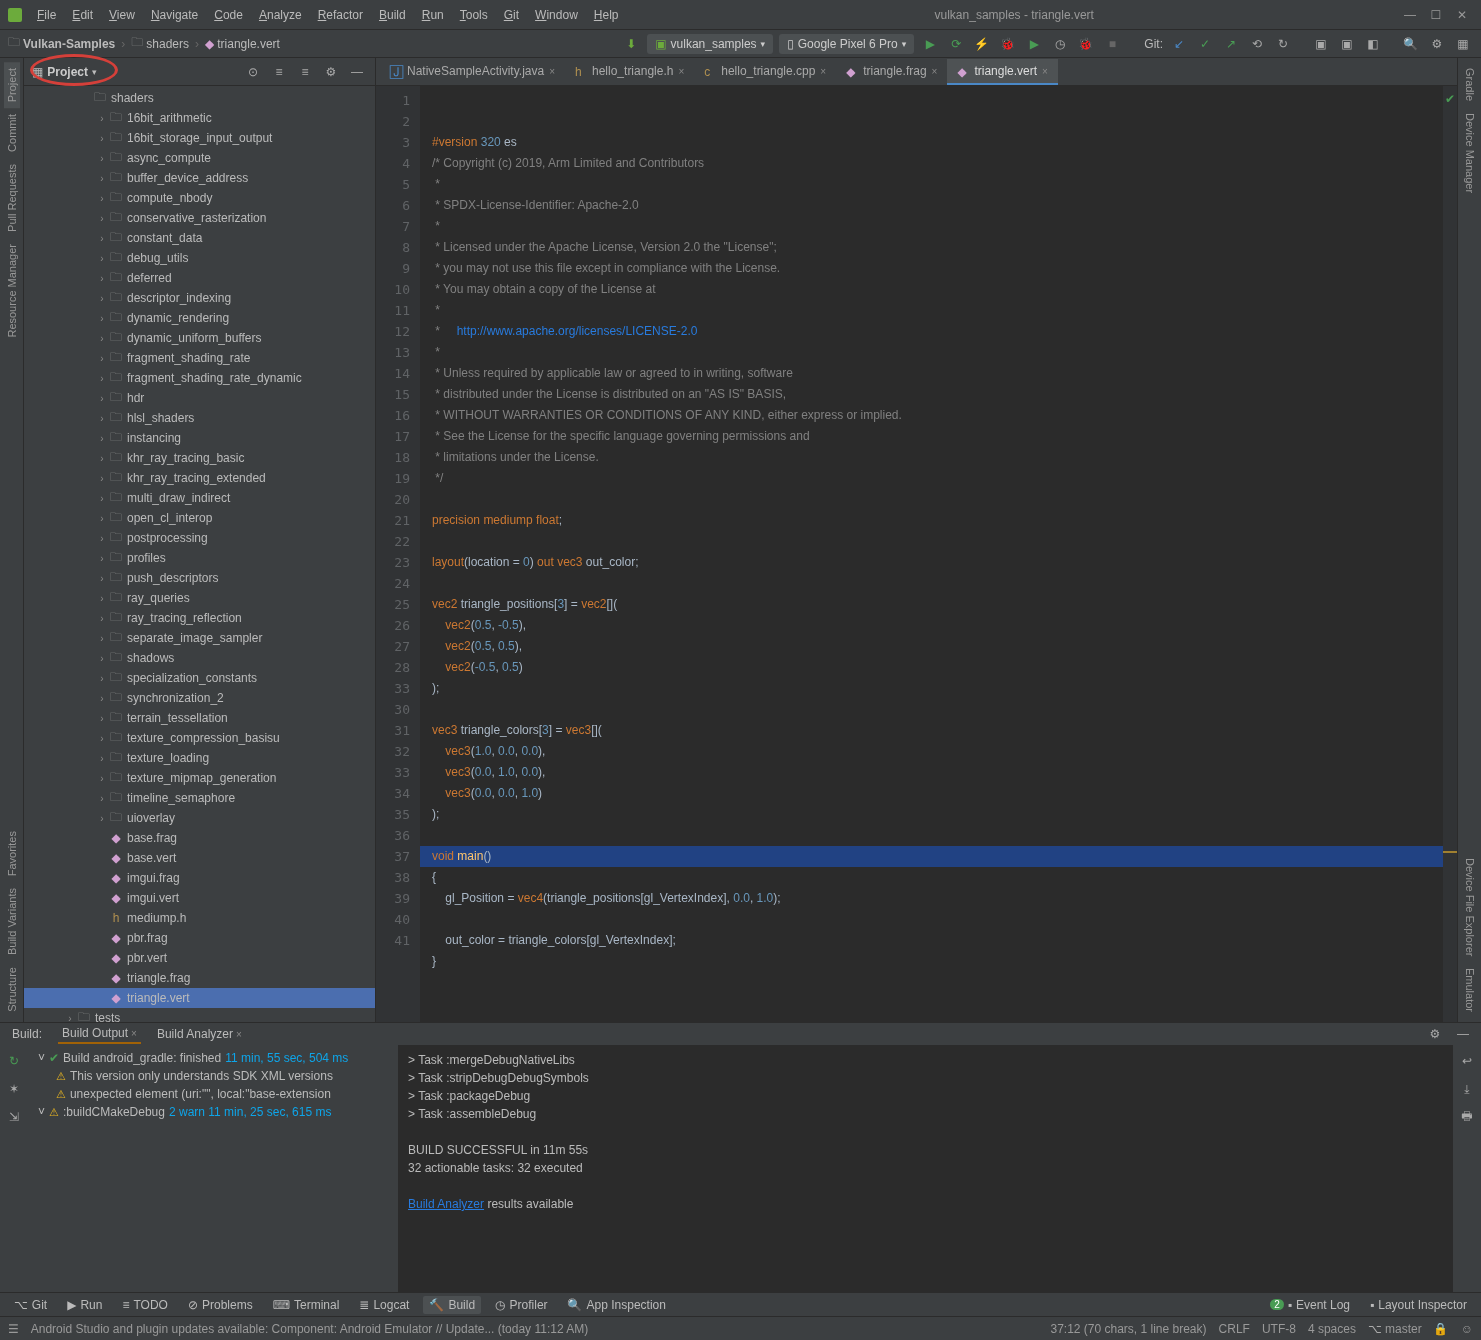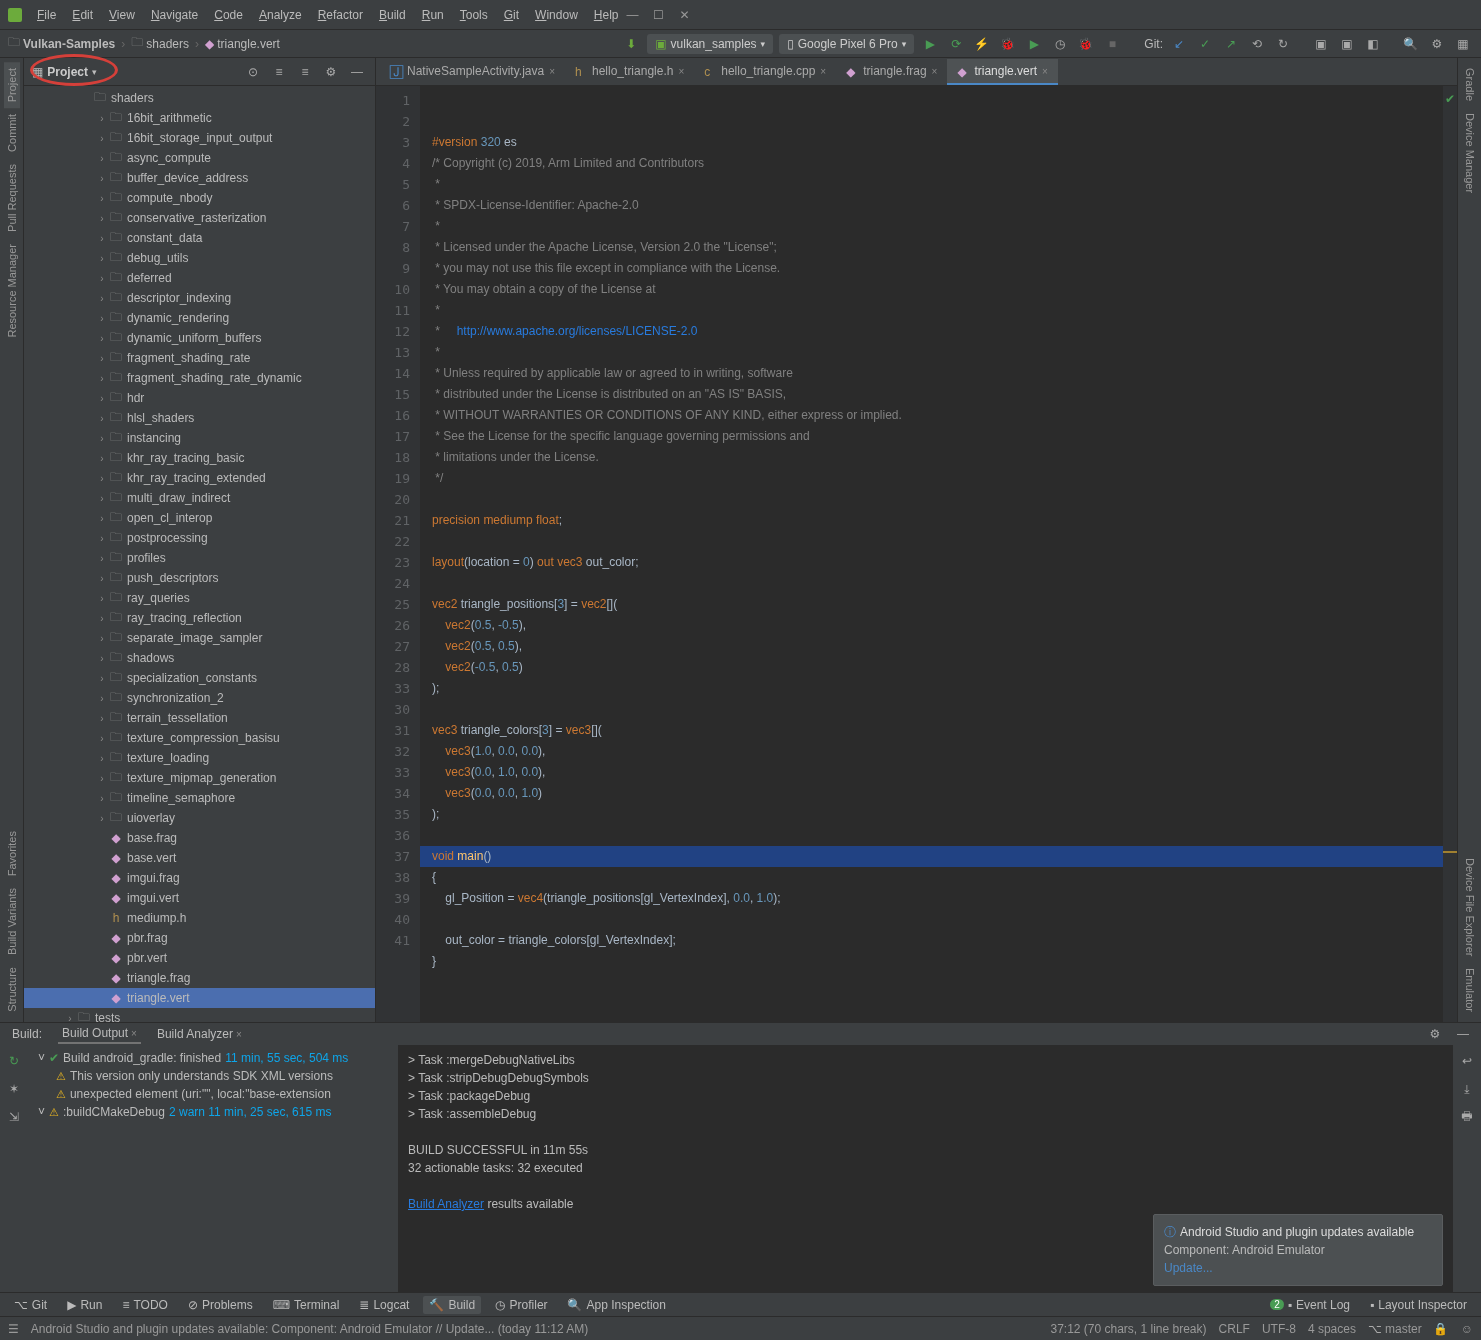--- a/index.html
+++ b/index.html
@@ -54,21 +54,21 @@
 .code .fn{color:#ffc66d;}
 .code a{color:#287bde;}
 .code .hl-line{position:absolute;left:44px;right:10px;height:21px;background:#214283;z-index:0;}
 .code-content{position:relative;z-index:1;}
 .check-col{width:14px;position:absolute;right:0;top:0;bottom:0;background:#313335;}
 .check-col .ok{position:absolute;top:6px;left:2px;color:#499c54;font-size:12px;}
 .check-col .mark{position:absolute;left:0;width:14px;height:2px;background:#a08030;}
 .bottom-panel{height:270px;border-top:1px solid #2b2b2b;display:flex;flex-direction:column;}
 .bottom-tabs{height:22px;background:#3c3f41;display:flex;align-items:center;padding:0 8px;gap:12px;}
 .btab{color:#bbb;cursor:pointer;display:flex;align-items:center;gap:3px;padding:2px 4px;}
-.btab.active{border-bottom:2px solid #737373;align-items:center;}
+.btab.active{border-bottom:2px solid #a16207;align-items:center;}
 .bottom-body{flex:1;display:flex;min-height:0;}
 .build-tree{width:370px;background:#3c3f41;padding:4px 6px;overflow:hidden;}
 .build-tree .row{display:flex;align-items:center;gap:4px;height:18px;color:#bbb;white-space:nowrap;}
 .warn-ico{color:#e6b422;font-size:11px;}
 .build-tree .dim{color:#0ea5e9;}
 .build-left-icons{width:28px;background:#3c3f41;display:flex;flex-direction:column;gap:8px;align-items:center;padding-top:6px;}
 .build-output{flex:1;background:#2b2b2b;padding:6px 10px;font-family:"Consolas","Menlo",monospace;font-size:13px;line-height:18px;color:#bbb;position:relative;}
 .build-output a{color:#287bde;text-decoration:underline;}
 .build-right-icons{width:28px;background:#3c3f41;display:flex;flex-direction:column;gap:8px;align-items:center;padding-top:6px;}
 .notification{position:absolute;right:10px;bottom:6px;width:290px;background:#4c5052;padding:8px 10px;border:1px solid #5a5d5f;border-radius:2px;color:#bbb;font-size:12px;}
@@ -94,20 +94,21 @@
       <span class="menu-item"><u>C</u>ode</span>
       <span class="menu-item"><u>A</u>nalyze</span>
       <span class="menu-item"><u>R</u>efactor</span>
       <span class="menu-item"><u>B</u>uild</span>
       <span class="menu-item"><u>R</u>un</span>
       <span class="menu-item"><u>T</u>ools</span>
       <span class="menu-item"><u>G</u>it</span>
       <span class="menu-item"><u>W</u>indow</span>
       <span class="menu-item"><u>H</u>elp</span>
     </div>
+  <div class="title-text">vulkan_samples - triangle.vert</div>
   <div class="win-controls">
     <span class="win-btn">—</span>
     <span class="win-btn">☐</span>
     <span class="win-btn">✕</span>
   </div>
 </div>
 
 <div class="breadcrumb-row">
   <div class="breadcrumb" id="breadcrumb">
       <span class="bc-item">
@@ -608,25 +609,20 @@
         <div class="row">
           <span style="width:0px"></span>
           <span>˅</span>
           <span class="warn-ico">⚠</span>
           <span>:buildCMakeDebug</span>
           <span class="dim"> 2 warn 11 min, 25 sec, 615 ms</span>
         </div>
       </div>
     <div class="build-output" id="build-output">
         <div>&gt; Task :mergeDebugNativeLibs<br>&gt; Task :stripDebugDebugSymbols<br>&gt; Task :packageDebug<br>&gt; Task :assembleDebug<br>&nbsp;<br>BUILD SUCCESSFUL in 11m 55s<br>32 actionable tasks: 32 executed<br>&nbsp;<br><a>Build Analyzer</a><span> results available</span></div>
-      <div class="notification">
-        <div><span class="info-ico">ⓘ</span><span class="title">Android Studio and plugin updates available</span></div>
-        <div>Component: Android Emulator</div>
-        <div class="link">Update...</div>
-      </div>
     </div>
     <div class="build-right-icons">
       <span class="tool-icon">↩</span>
       <span class="tool-icon">⤓</span>
       <span class="tool-icon">🖶</span>
     </div>
   </div>
 </div>
 
 <div class="tool-strip" id="tool-strip">

